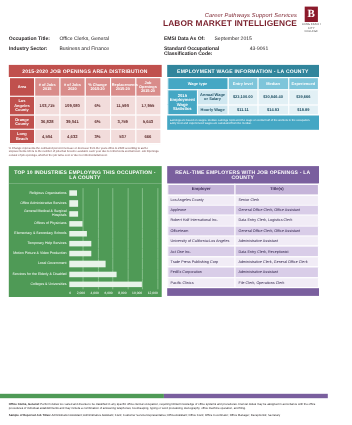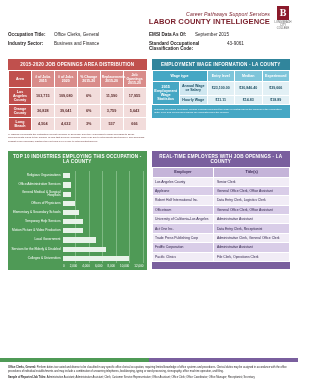--- a/index.html
+++ b/index.html
@@ -92,21 +92,21 @@
   .foot-p b { font-weight:bold; }
 </style>
 </head>
 <body>
 
 <div class="page">
 
   <div class="header">
     <div class="hdr-text">
       <div class="hdr-line1">Career Pathways Support Services</div>
-      <div class="hdr-line2">LABOR COUNTY INTELLIGENCE</div>
+      <div class="hdr-line2">LABOR MARKET INTELLIGENCE</div>
     </div>
     <div class="logo">
       <div class="logo-mark">B</div>
       <div class="logo-sub">LONG BEACH CITY COLLEGE</div>
     </div>
   </div>
 
   <div class="meta">
     <div class="meta-row">
       <div class="meta-col">

